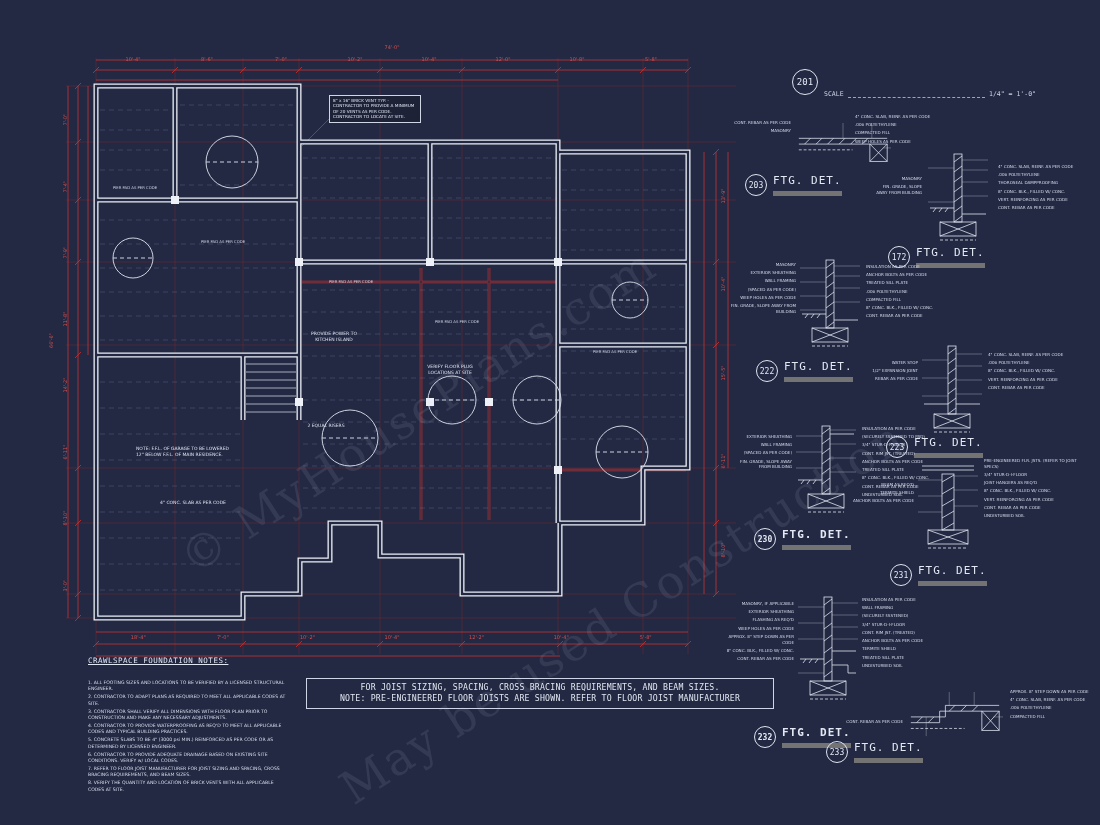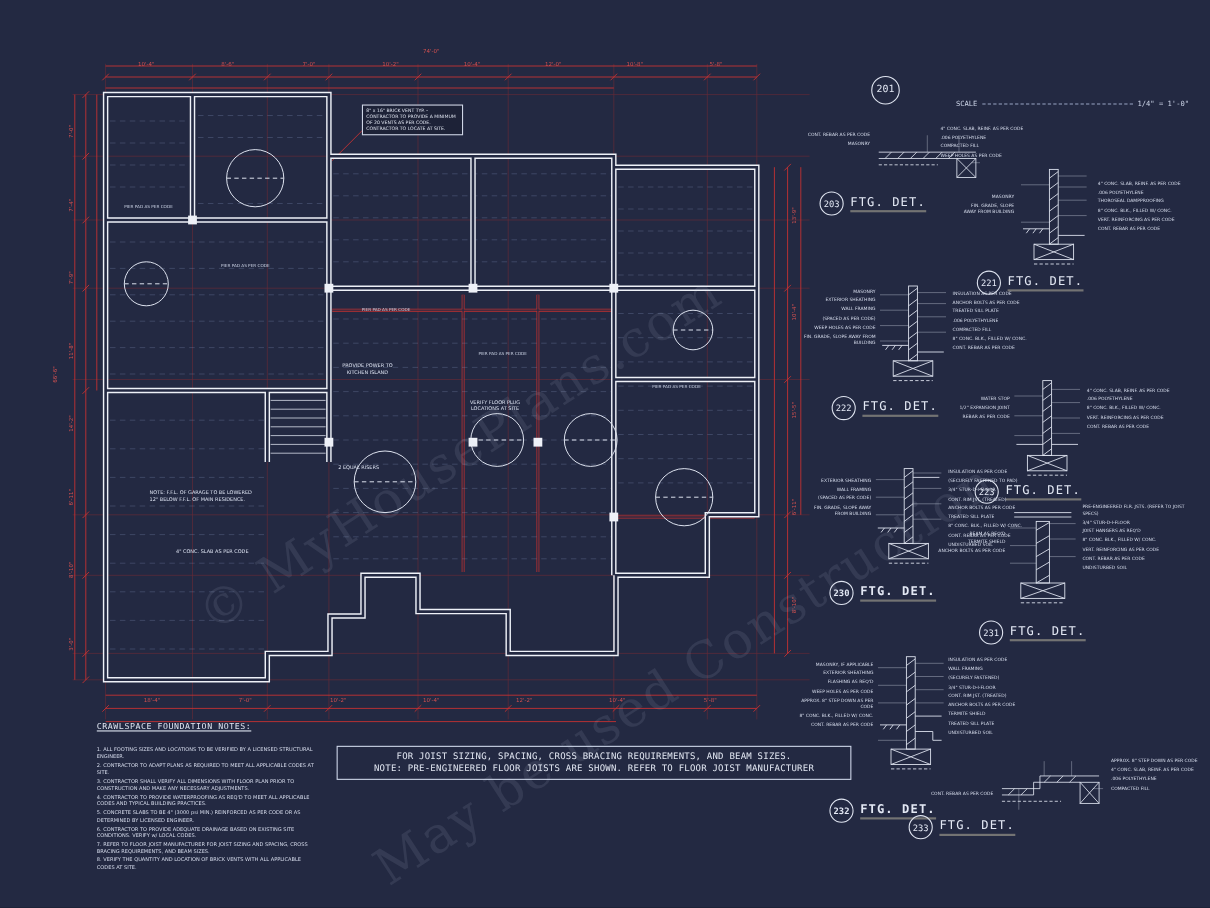--- a/index.html
+++ b/index.html
@@ -20,33 +20,33 @@
            font-size:4.2px;line-height:1.3;color:#dfe4f0;}
   
   .noteshead{font-family:"DejaVu Sans Mono",monospace;font-size:7.5px;letter-spacing:.5px;
              text-decoration:underline;color:#e0e6f2;margin-bottom:15px;}
   .note-item{font-size:4.6px;line-height:1.4;color:#d6dcec;margin-bottom:1.5px;}
   .bignote{border:1px solid #cdd5e8;padding:3px 8px;font-family:"DejaVu Sans Mono",monospace;
            font-size:8.2px;line-height:1.4;color:#e2e7f2;text-align:center;letter-spacing:.2px;}
   
   .bigtitle{font-family:"DejaVu Sans Mono",monospace;font-size:17px;letter-spacing:4px;
             color:#e6ebf6;border-bottom:2px solid #e6ebf6;padding-bottom:2px;white-space:nowrap;}
-  .scale{display:flex;align-items:center;gap:4px;font-family:"DejaVu Sans Mono",monospace;
-         font-size:6.5px;color:#cdd5e8;margin-left:45px;}
+  .scale{display:flex;align-items:flex-end;gap:4px;font-family:"DejaVu Sans Mono",monospace;
+         font-size:6.5px;color:#cdd5e8;}
   .scale .fill{flex:1;border-top:1px dashed #9aa5c4;height:0;}
   
   .det{position:absolute;}
   .ann{font-size:4.1px;line-height:1.4;color:#d6dcec;margin-bottom:2.5px;}
   .ann-l{text-align:right;}
-  .detref{display:flex;align-items:center;gap:6px;position:absolute;}
+  .detref{display:flex;gap:6px;position:absolute;}
   .circ{width:22px;height:22px;border:1px solid #dfe4f0;border-radius:50%;box-sizing:border-box;
         display:flex;align-items:center;justify-content:center;font-size:8px;
         font-family:"DejaVu Sans Mono",monospace;color:#e3e8f4;}
   .detlbl{font-family:"DejaVu Sans Mono",monospace;font-size:11px;letter-spacing:1px;
-          border-bottom:2px solid #737373;padding-bottom:1px;color:#e3e8f4;white-space:nowrap;}
+          border-bottom:5px solid #737373;padding-bottom:1px;color:#e3e8f4;white-space:nowrap;}
   
   .wm{position:absolute;font-family:"DejaVu Serif",serif;font-size:46px;letter-spacing:2px;
       color:rgba(205,215,240,0.10);white-space:nowrap;transform:rotate(-33deg);transform-origin:0 0;}
 </style>
 </head>
 <body>
 
 <div class="page">
 
   <svg class="abs" style="left:0;top:0;" width="760" height="672" viewBox="0 0 760 672">
@@ -247,21 +247,21 @@
     </svg>
     <div class="abs" style="left:126px;top:14px;width:90px;">
         <div class="ann">4" CONC. SLAB, REINF. AS PER CODE</div>
         <div class="ann">.006 POLYETHYLENE</div>
         <div class="ann">THOROSEAL DAMPPROOFING</div>
         <div class="ann">8" CONC. BLK., FILLED W/ CONC.</div>
         <div class="ann">VERT. REINFORCING AS PER CODE</div>
         <div class="ann">CONT. REBAR AS PER CODE</div>
       </div>
     <div class="detref" style="left:16px;top:96px;">
-      <div class="circ">221</div>
+      <div class="circ">172</div>
       <div class="detlbl">FTG. DET.</div>
     </div>
   </div>
 
   <div class="det" style="left:730px;top:256px;width:236px;height:122px;">
     <div class="abs" style="left:0;top:6px;width:66px;">
         <div class="ann ann-l">MASONRY</div>
         <div class="ann ann-l">EXTERIOR SHEATHING</div>
         <div class="ann ann-l">WALL FRAMING</div>
         <div class="ann ann-l">(SPACED AS PER CODE)</div>

